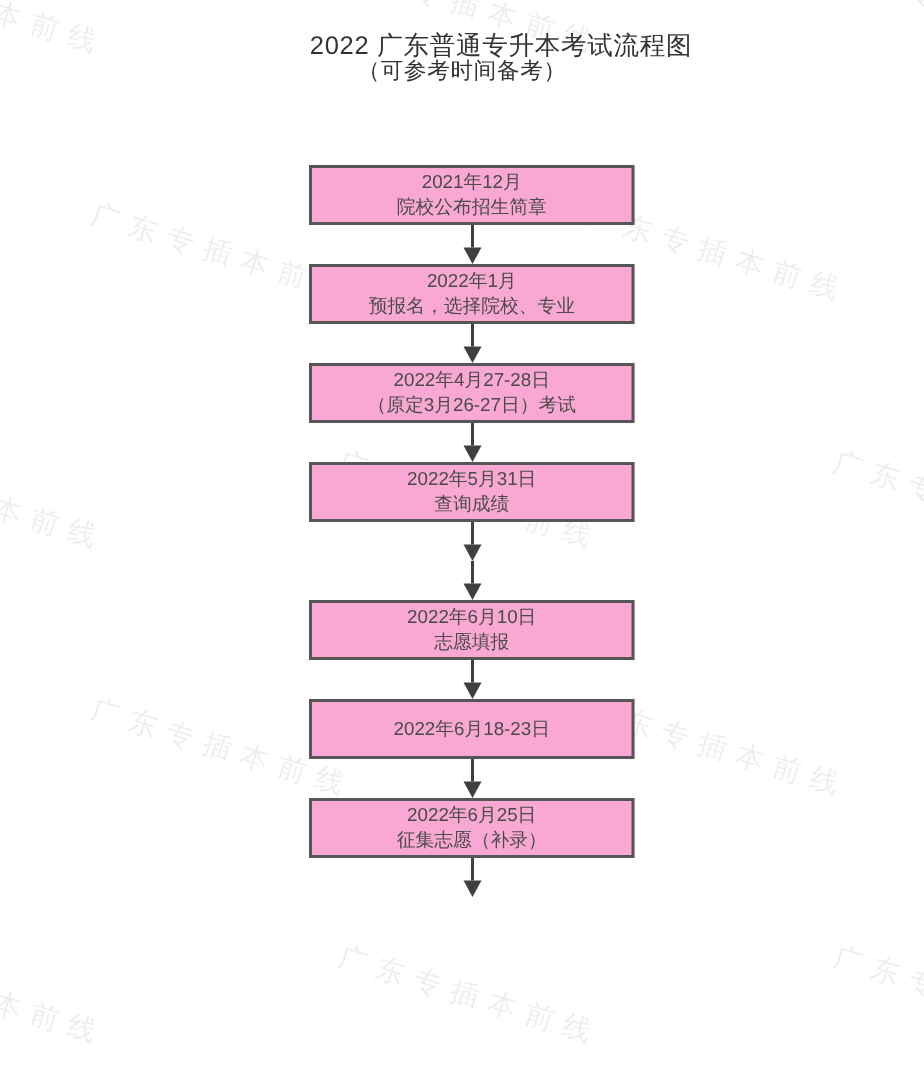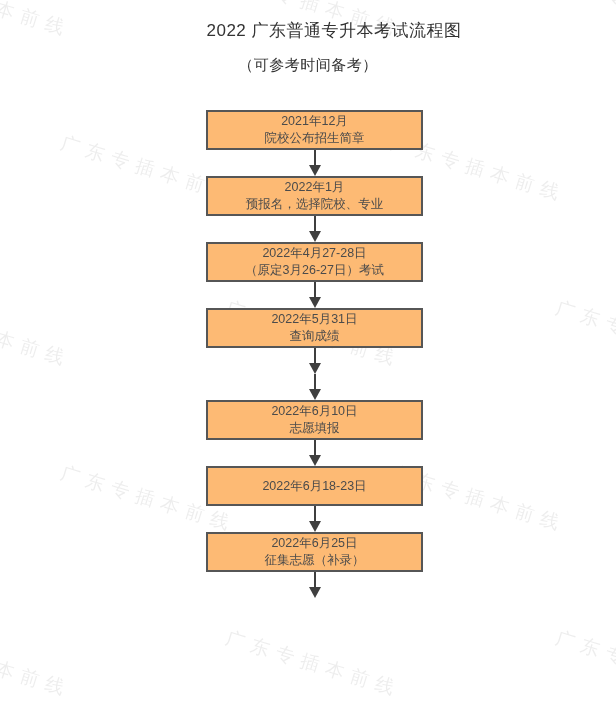--- a/index.html
+++ b/index.html
@@ -40,21 +40,21 @@
     width: 100%;
     text-align: center;
     font-size: 17px;
     letter-spacing: 0.5px;
     color: var(--title-color, #333333);
     z-index: 2;
     margin-left: 26px;
   }
   .subtitle {
     position: absolute;
-    top: 56px;
+    top: 38px;
     left: 0;
     width: 100%;
     text-align: center;
     font-size: 15px;
     letter-spacing: 0.5px;
     color: var(--title-color, #333333);
     z-index: 2;
   }
   
   .flow {
@@ -65,21 +65,21 @@
     display: flex;
     flex-direction: column;
     align-items: center;
     z-index: 1;
   }
   .flow-box {
     box-sizing: border-box;
     width: 217px;
     height: 40px;
     border: 2px solid var(--box-border, #565656);
-    background: #fdba74;
+    background: #f9a8d4;
     display: flex;
     flex-direction: column;
     justify-content: center;
     align-items: center;
     text-align: left;
   }
   .box-line {
     font-size: 12.5px;
     line-height: 17px;
     color: var(--box-text, #4b4b4b);

